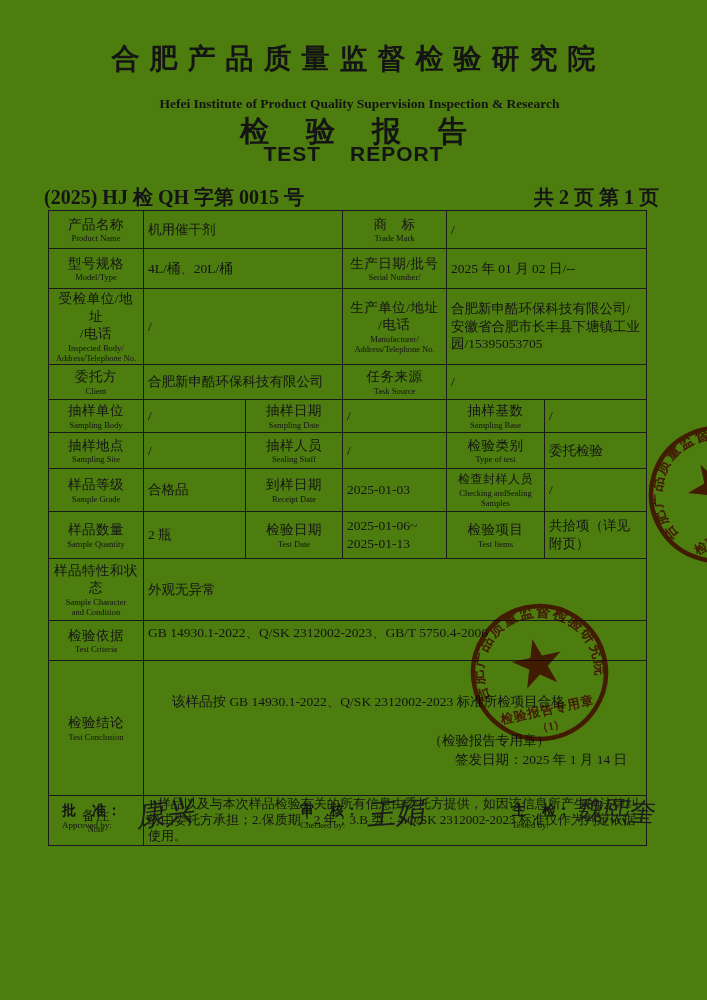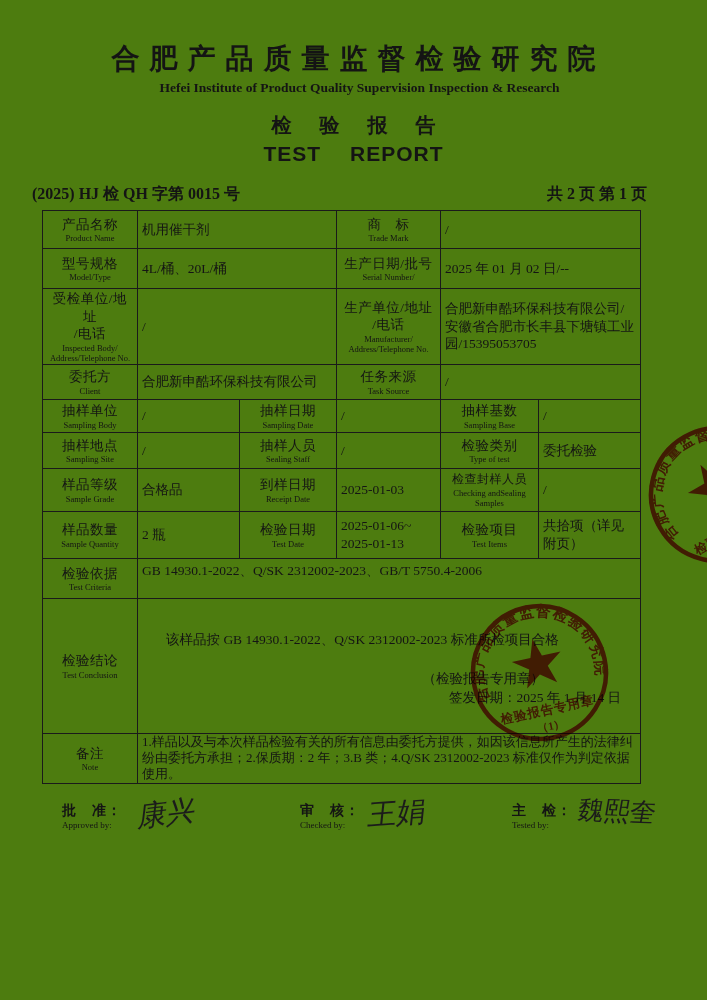--- a/index.html
+++ b/index.html
@@ -6,29 +6,29 @@
   .page {
     position:relative; width:707px; height:1000px; background:#4d7c0f;
     overflow:hidden; color:#141414;
     font-family:"Liberation Serif","DejaVu Serif",serif;
   }
   .abs { position:absolute; }
   .center { left:0; right:0; text-align:center; }
 
   
   .inst-cn { top:40px; font-size:28px; font-weight:700; letter-spacing:10px; text-indent:10px; }
-  .inst-en { top:80px; font-size:13.5px; font-weight:600;padding-left:12px; }
-  .title-cn { top:112px; font-size:20px; font-weight:700; letter-spacing:4px; text-indent:4px; }
+  .inst-en { top:96px; font-size:13.5px; font-weight:600;padding-left:12px; }
+  .title-cn { top:112px; font-size:29px; font-weight:700; letter-spacing:4px; text-indent:4px; }
   .title-en { top:142px; font-size:21px; font-weight:700; letter-spacing:1px; word-spacing:22px;
               font-family:"Liberation Sans","DejaVu Sans",sans-serif; }
-  .meta-row { top:184px; left:32px; width:615px; display:flex; justify-content:space-between;
-              font-size:16px; font-weight:700; }
-
-  
-  table.rpt { position:absolute; top:210px; left:42px; width:598px;
+  .meta-row { top:184px; left:44px; width:615px; display:flex; justify-content:space-between;
+              font-size:20px; font-weight:700; }
+
+  
+  table.rpt { position:absolute; top:210px; left:48px; width:598px;
               border-collapse:collapse; table-layout:fixed; }
   table.rpt td { border:1px solid #1a1a1a; padding:1px 4px; vertical-align:middle; overflow:hidden; }
   td.lbl { text-align:center; }
   td.lbl .cn { font-size:13.5px; line-height:1.3; white-space:pre-line; letter-spacing:0.5px; }
   td.lbl .en { font-size:8.5px; line-height:1.2; white-space:pre-line; }
   td.val { font-size:13.5px; line-height:1.32; padding-left:6px; white-space:pre-line; }
   td.conc { padding:0; }
   .conc-wrap { position:relative; height:96px; font-size:13.5px; }
   .conc-line1 { position:absolute; top:13px; left:24px; right:10px; text-align:left; }
   .conc-seal  { position:absolute; top:52px; right:92px; }
@@ -188,20 +188,29 @@
         <div class="en">Test Date</div>
       </td>
       <td class="val">2025-01-06~
 2025-01-13</td>
       <td class="lbl">
         <div class="cn">检验项目</div>
         <div class="en">Test Items</div>
       </td>
       <td class="val">共拾项（详见附页）</td>
     </tr>
+    <tr style="height:62px">
+      <td class="lbl">
+        <div class="cn">样品特性和状
+态</div>
+        <div class="en">Sample Character
+and Condition</div>
+      </td>
+      <td class="val" colspan="5">外观无异常</td>
+    </tr>
     <tr style="height:40px">
       <td class="lbl">
         <div class="cn">检验依据</div>
         <div class="en">Test Criteria</div>
       </td>
       <td class="val" colspan="5" style="vertical-align:top; padding-top:3px">GB 14930.1-2022、Q/SK 2312002-2023、GB/T 5750.4-2006</td>
     </tr>
     <tr style="height:98px">
       <td class="lbl">
         <div class="cn">检验结论</div>

